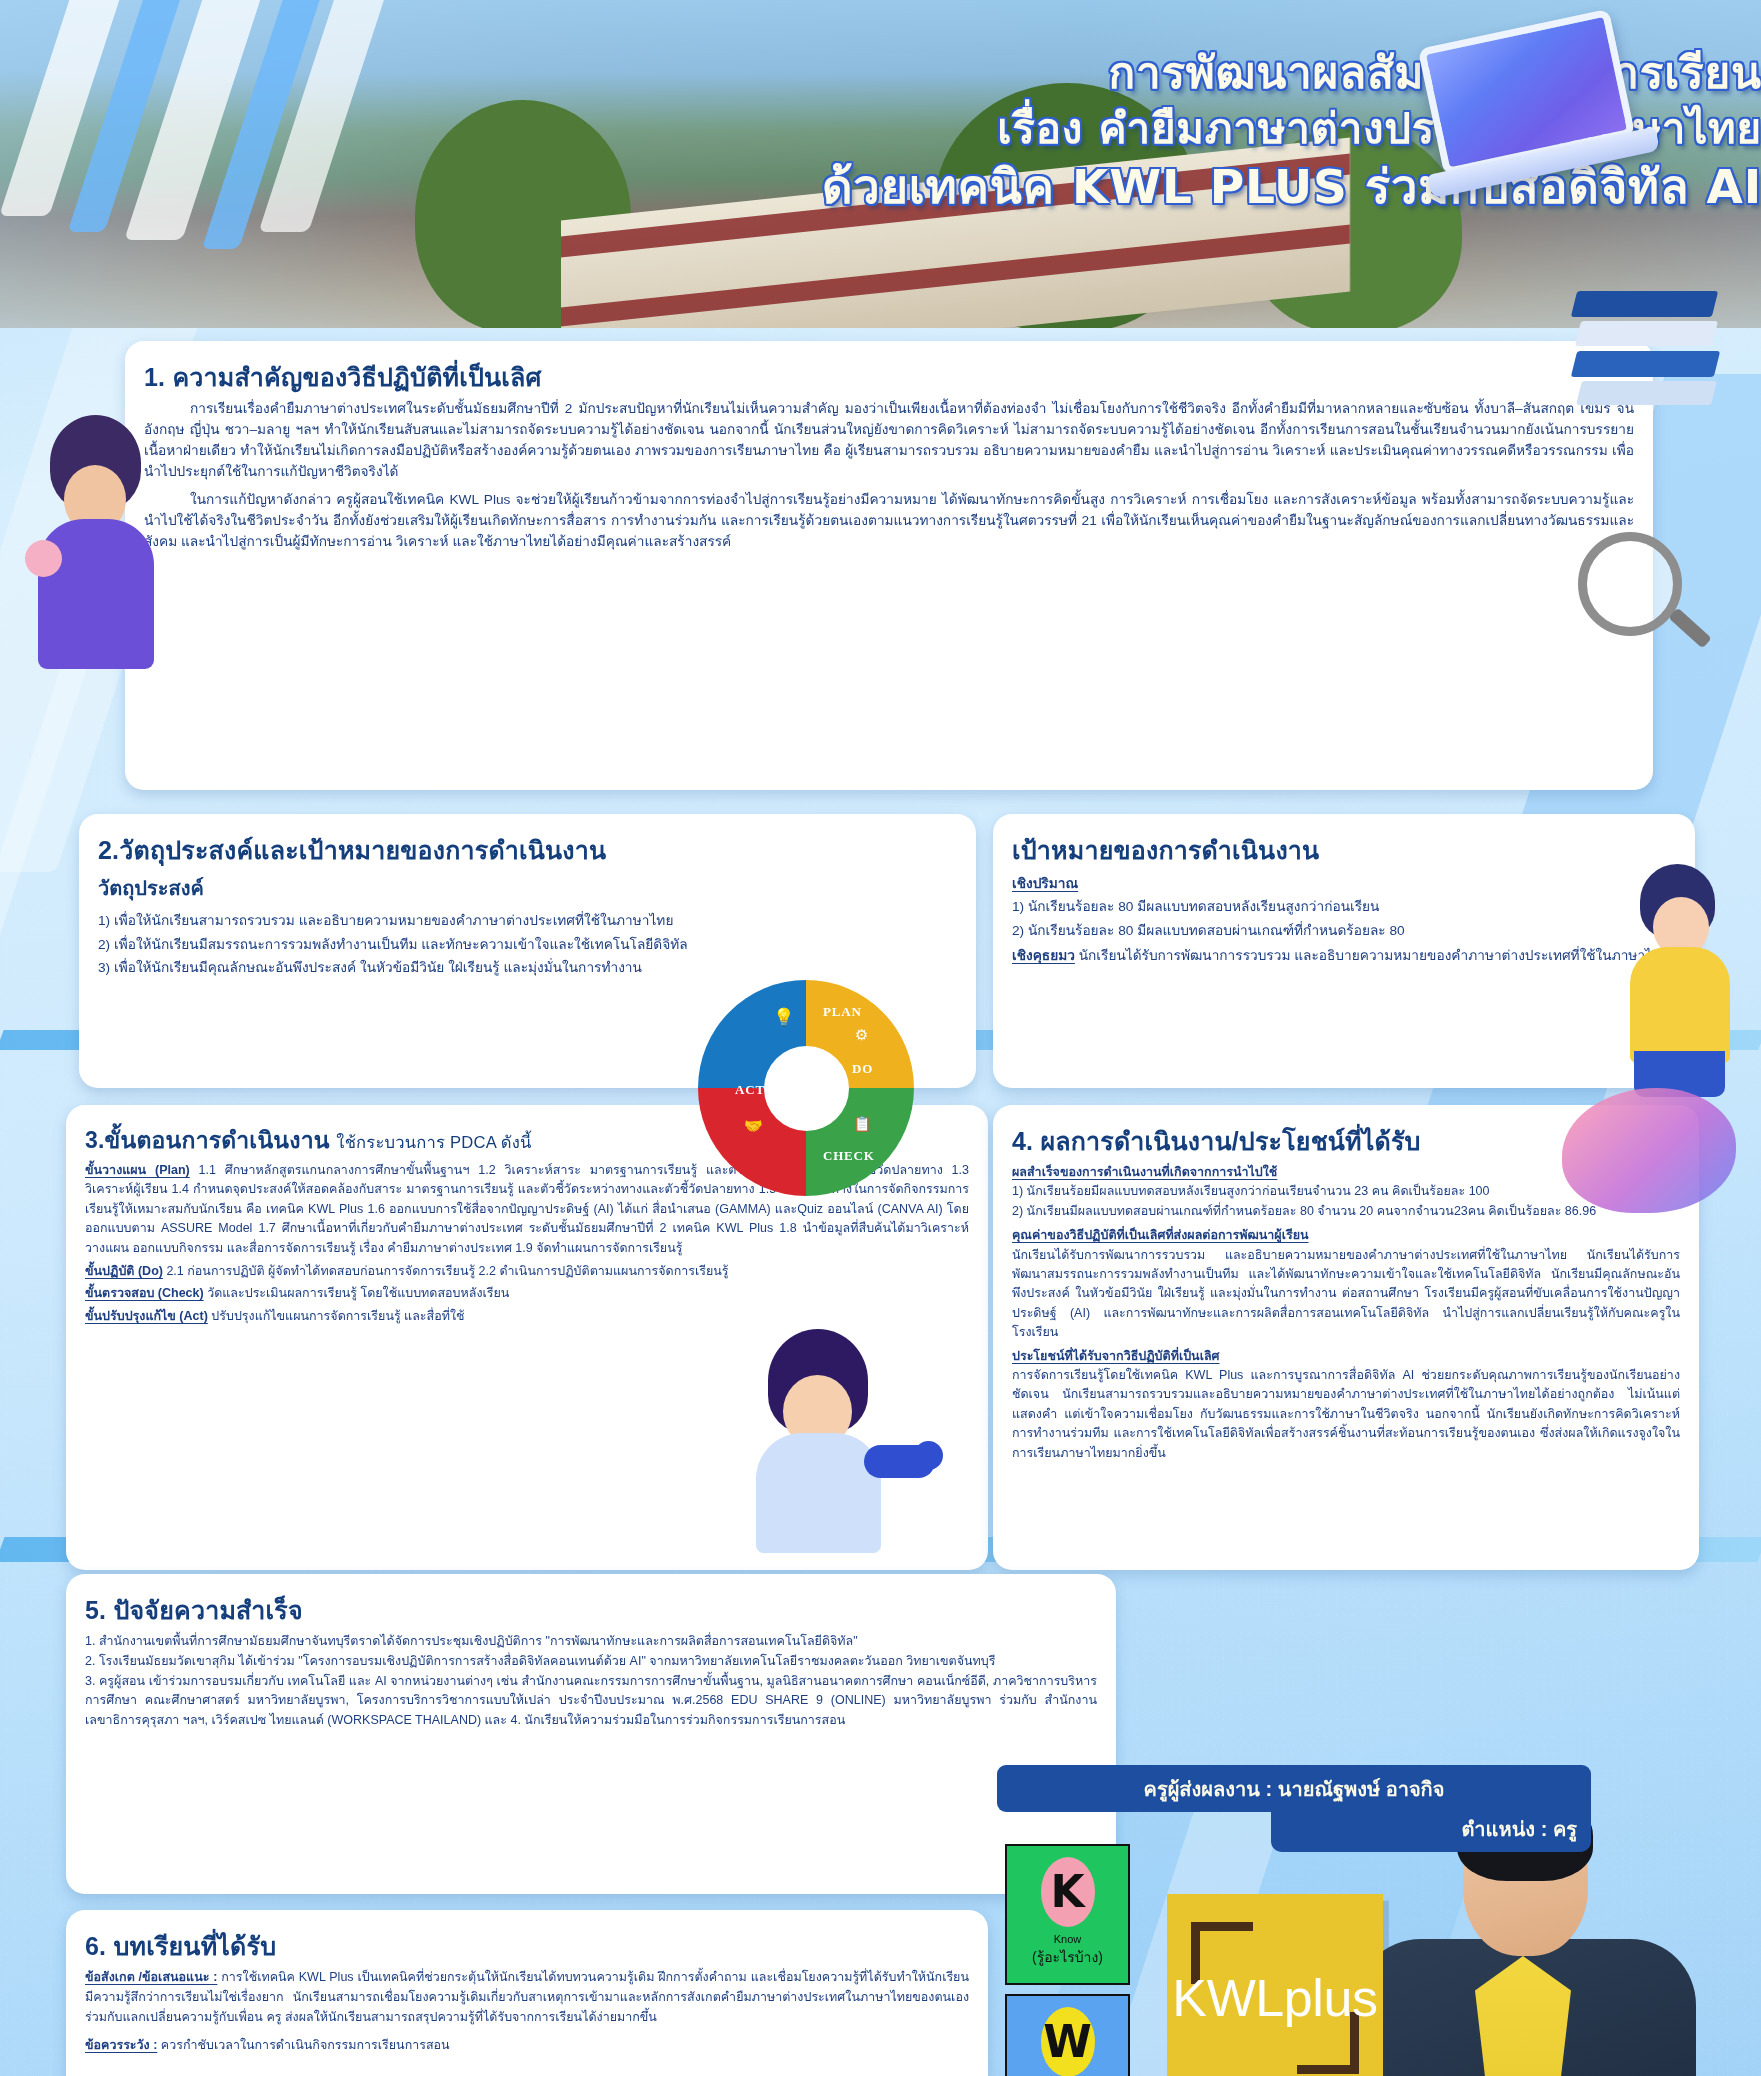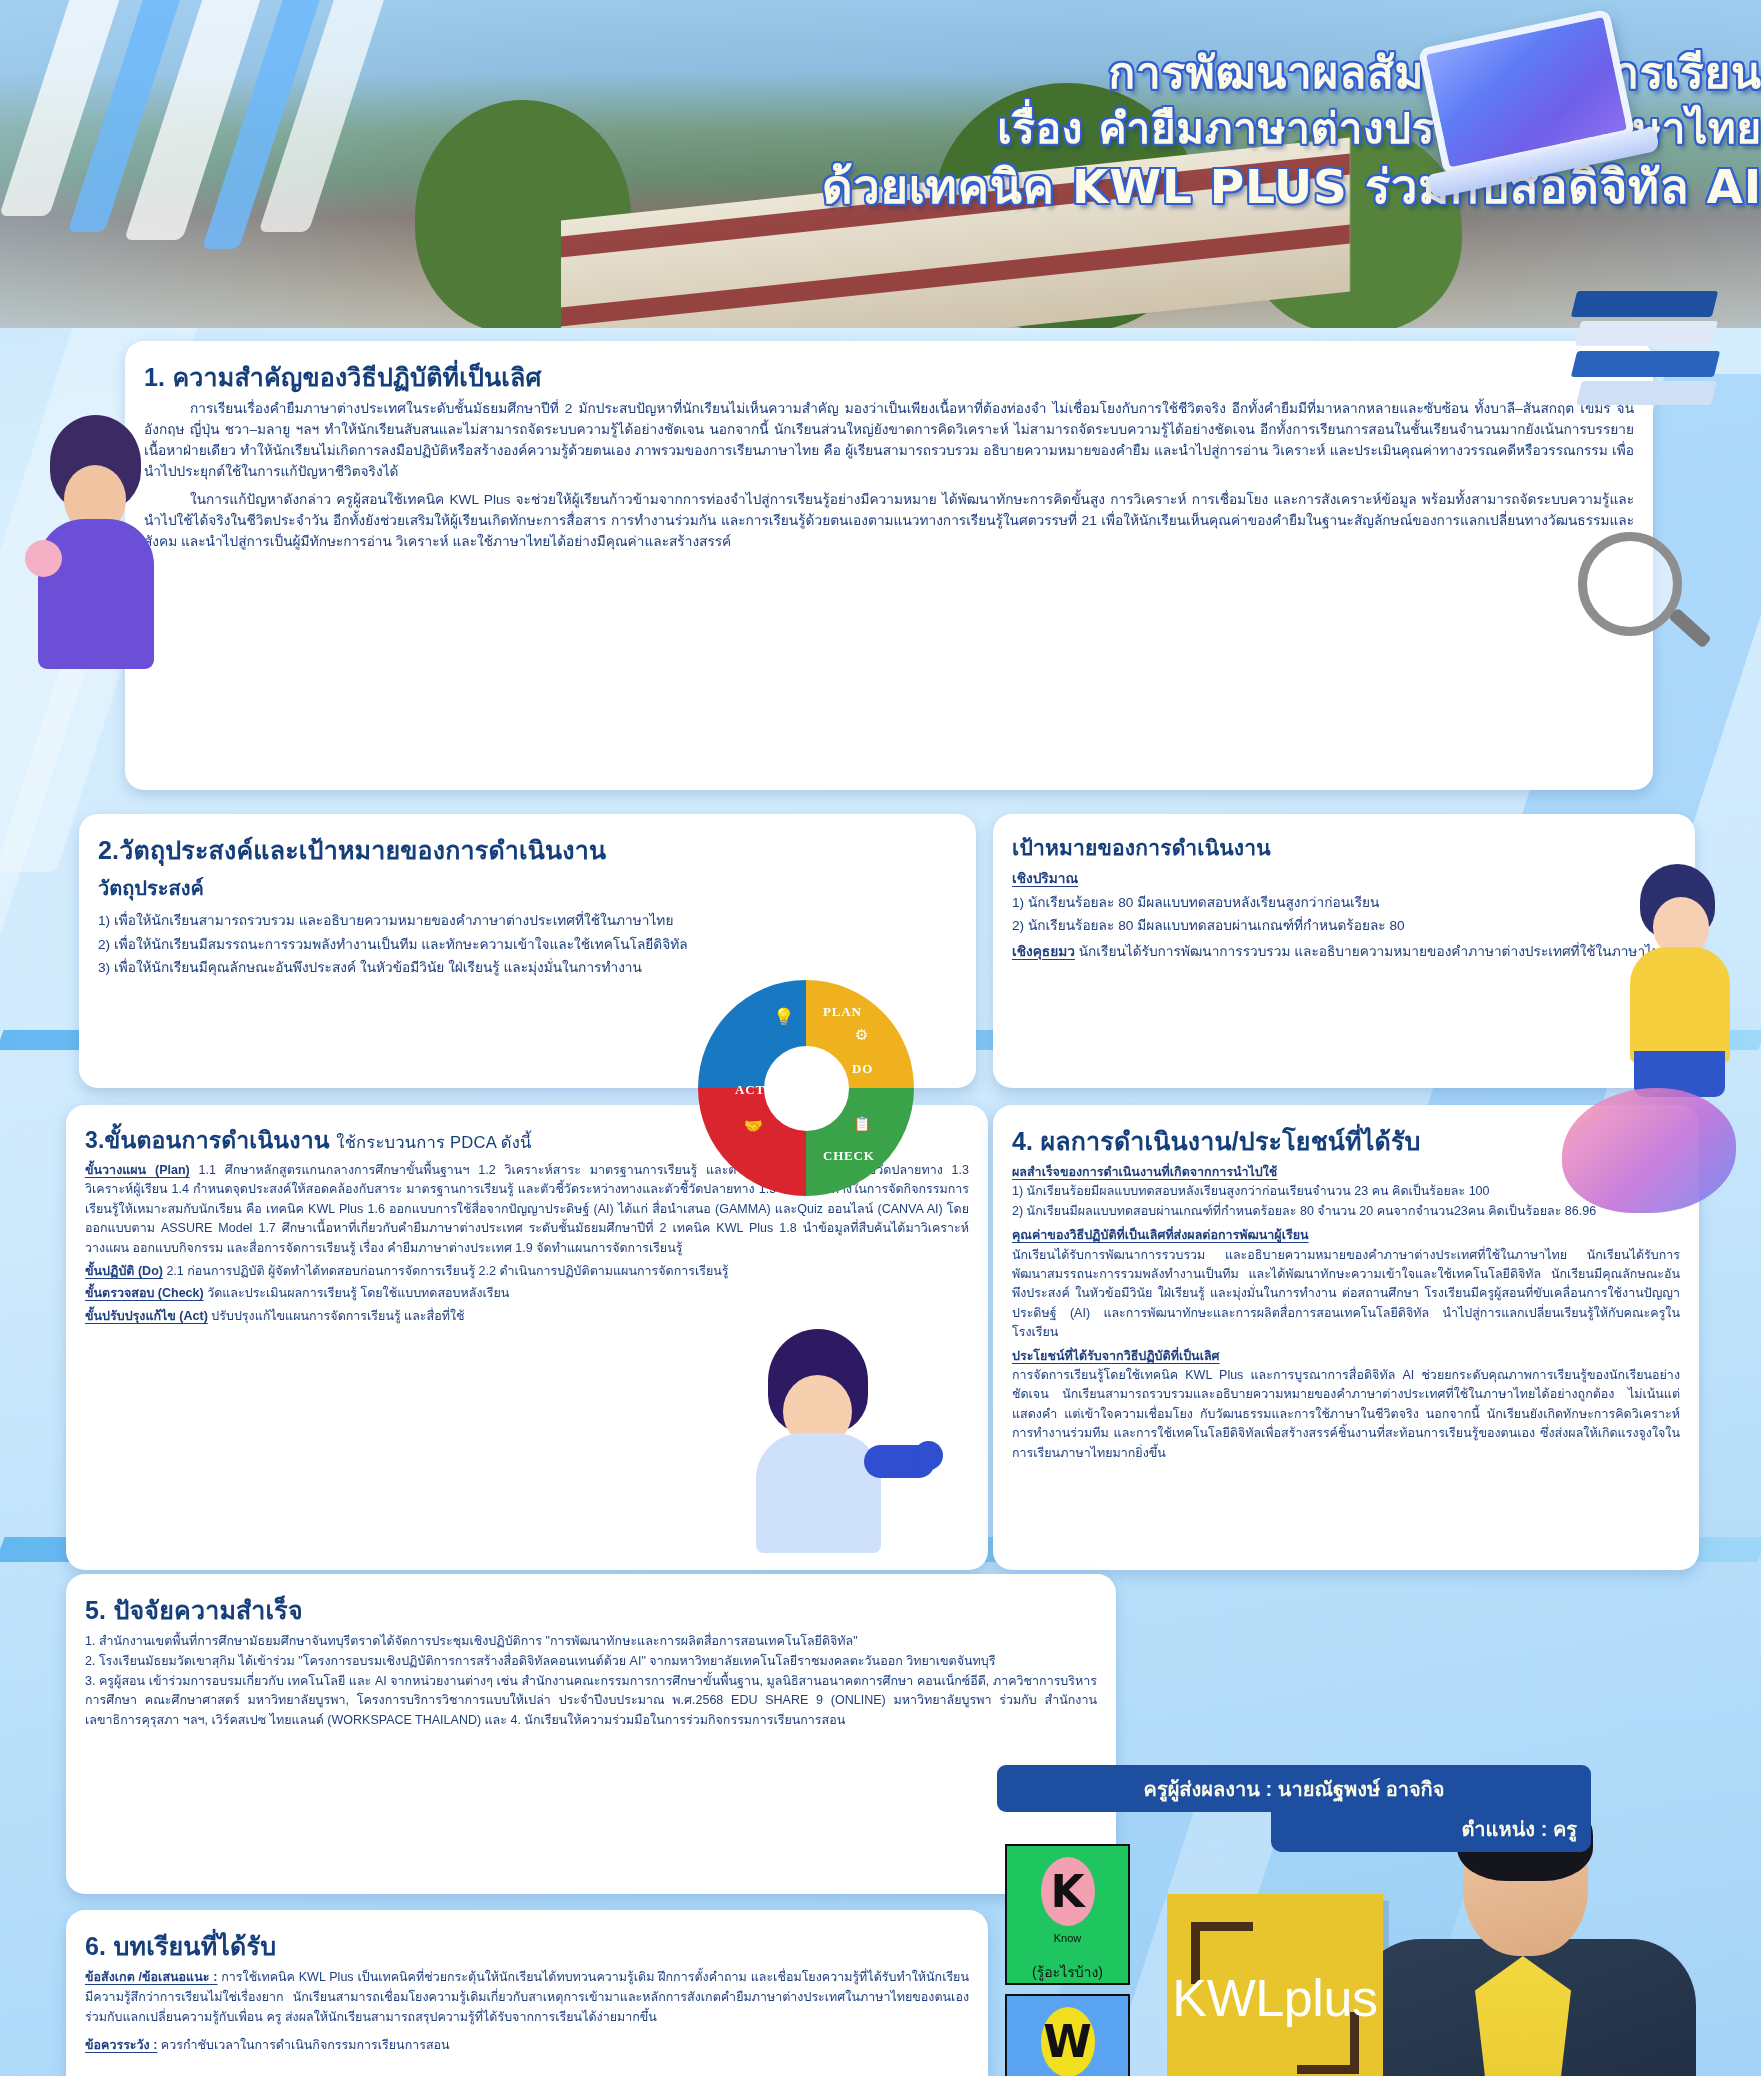--- a/index.html
+++ b/index.html
@@ -93,21 +93,21 @@
     position:absolute;
     background:#ffffff;
     border-radius:19px;
     box-shadow: 0 5.8px 14px rgba(50,95,160,.22);
     padding: 22px 19px;
   }
   .sec-title {
     color:#143f7c; font-weight:700; letter-spacing:0.2px;
     font-size:25px; line-height:1.18; margin-bottom:6.6px;
   }
-  .sec-title.small { font-size:21px; }
+  .sec-title.small { font-size:25px; }
   .sub-title {
     color:#143f7c; font-weight:700; font-size:20px; margin: 2.5px 0 5px 0;
   }
   .body-txt {
     color:#1d3f82; font-size:13.7px; line-height:1.52; text-align:left;
   }
   .body-txt.j { text-align:justify; }
   .indent { text-indent:46px; display:block; }
   .u { text-decoration:underline; text-underline-offset:3.3px; font-weight:700; }
   .inline-note { font-size:16.6px; font-weight:400; }
@@ -135,21 +135,21 @@
     display:flex; flex-direction:column; align-items:center; justify-content:flex-start;
     padding-top:10.8px;
   }
   .kwl-oval {
     width:54px; height:70px; border-radius:50%;
     display:flex; align-items:center; justify-content:center;
     font-size:44px; font-weight:700; color:#111;
     font-family:"DejaVu Sans", sans-serif;
   }
   .kwl-en { font-size:11px; color:#111; margin-top:5.8px; }
-  .kwl-th { font-size:14px; color:#111; margin-top:17px; }
+  .kwl-th { font-size:14px; color:#111; margin-top:1px; }
 
   #kwlplus-box {
     position:absolute; left:1167px; top:1894px; width:216px; height:208px; z-index:9;
     background:#e8c42d; box-shadow: 5.8px 6.6px 0 rgba(40,60,90,.18);
     display:flex; align-items:center; justify-content:center;
   }
   #kwlplus-box .brk {
     position:absolute; border:9px solid #4a2f18;
   }
   #kwlplus-box .brk.tl { left:24px; top:28px; width:62px; height:62px; border-right:none; border-bottom:none; }

